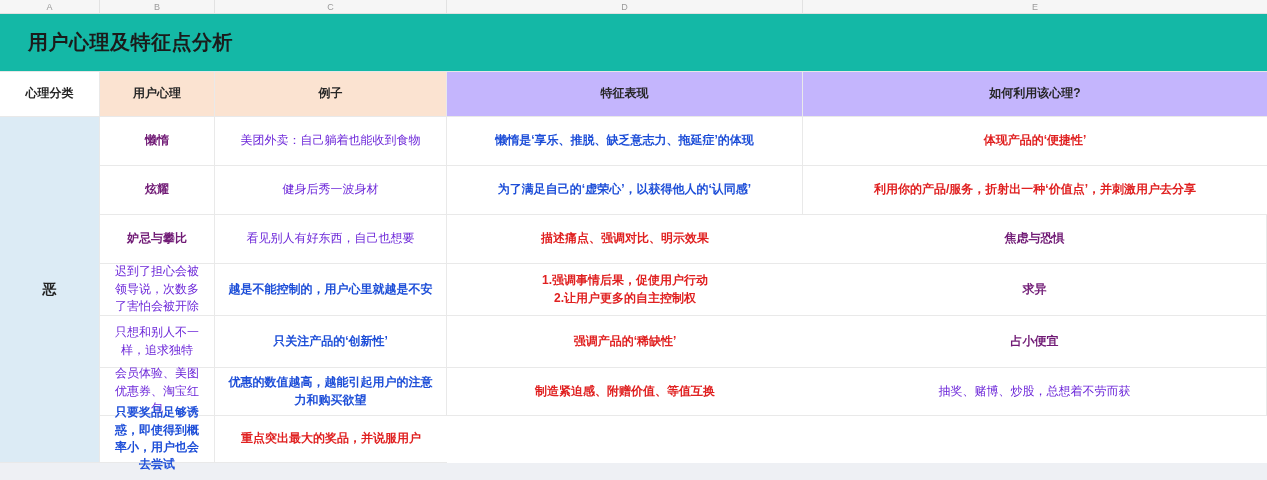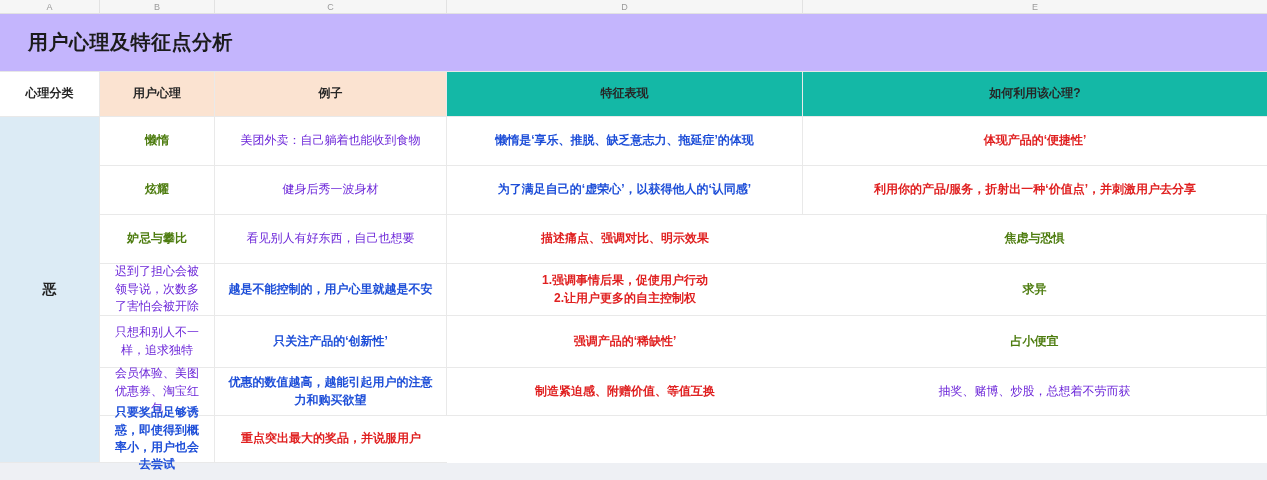--- a/index.html
+++ b/index.html
@@ -23,21 +23,21 @@
     border-right: 1px solid #e2e2e2;
     height: 100%;
   }
   .col-bar .col-letter:last-child { border-right: none; }
 
   
   .title-row {
     height: 57px;
     display: flex; align-items: center;
     padding-left: 28px;
-    background: #c4b5fd;
+    background: #14b8a6;
   }
   .title-row h1 {
     font-size: 20px;
     font-weight: bold;
     color: #1b1b1b;
     letter-spacing: 0.5px;
   }
 
   
   .grid {
@@ -56,31 +56,31 @@
     color: #262626;
     white-space: pre-line;
     line-height: 1.45;
     padding: 2px 10px;
     background: #ffffff;
   }
   .cell.last-col { border-right: none; }
 
   .h-white  { background: #ffffff; font-weight: bold; }
   .h-peach  { background: #fbe3d1; font-weight: bold; }
-  .h-yellow { background: #14b8a6; font-weight: bold; }
+  .h-yellow { background: #c4b5fd; font-weight: bold; }
 
   .cat-cell {
     grid-column: 1;
     grid-row: 2 / span 7;
     background: #dcebf5;
     font-weight: bold;
     font-size: 14px;
     color: #222222;
   }
-  .psy   { font-weight: bold; color: #4d7c0f; }
+  .psy   { font-weight: bold; color: #701a75; }
   .ex    { color: #6d28d9; }
   .trait { color: #1d4ed8; font-weight: 700; }
   .usage { color: #e02020; font-weight: bold; }
 
   
   .bottom-strip {
     height: 18px;
     background: #eef0f4;
   }
 </style>

